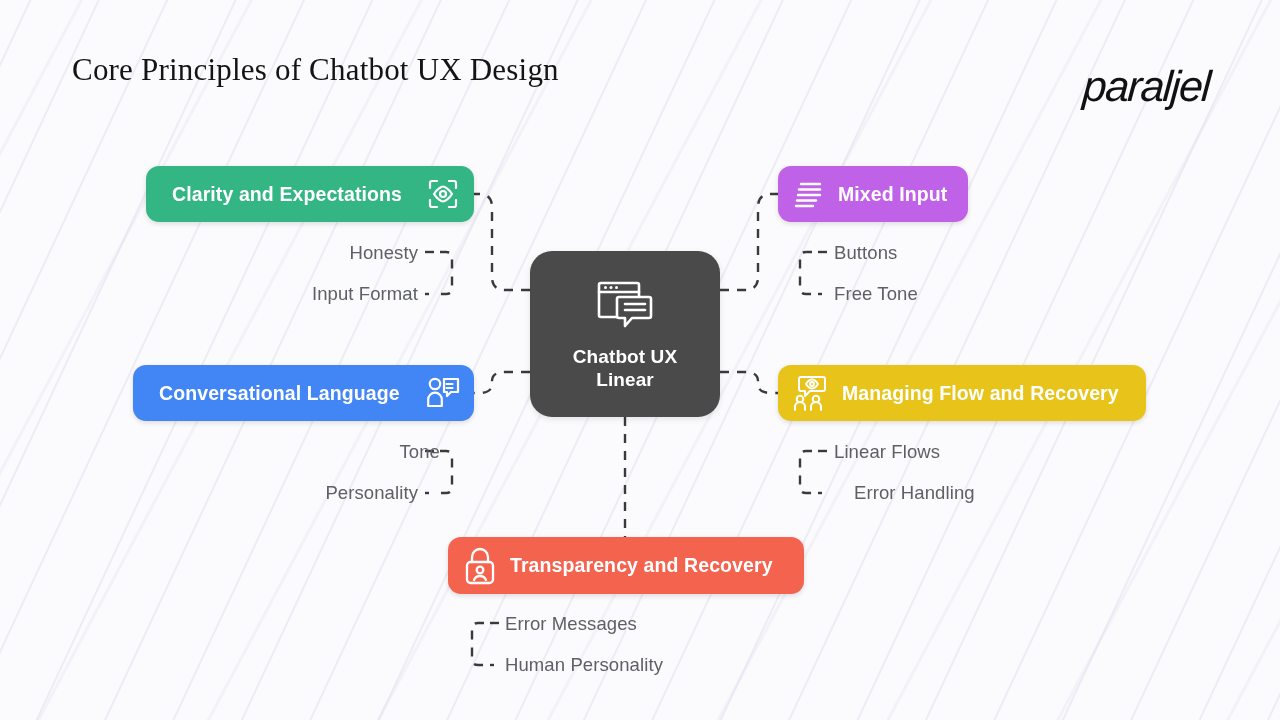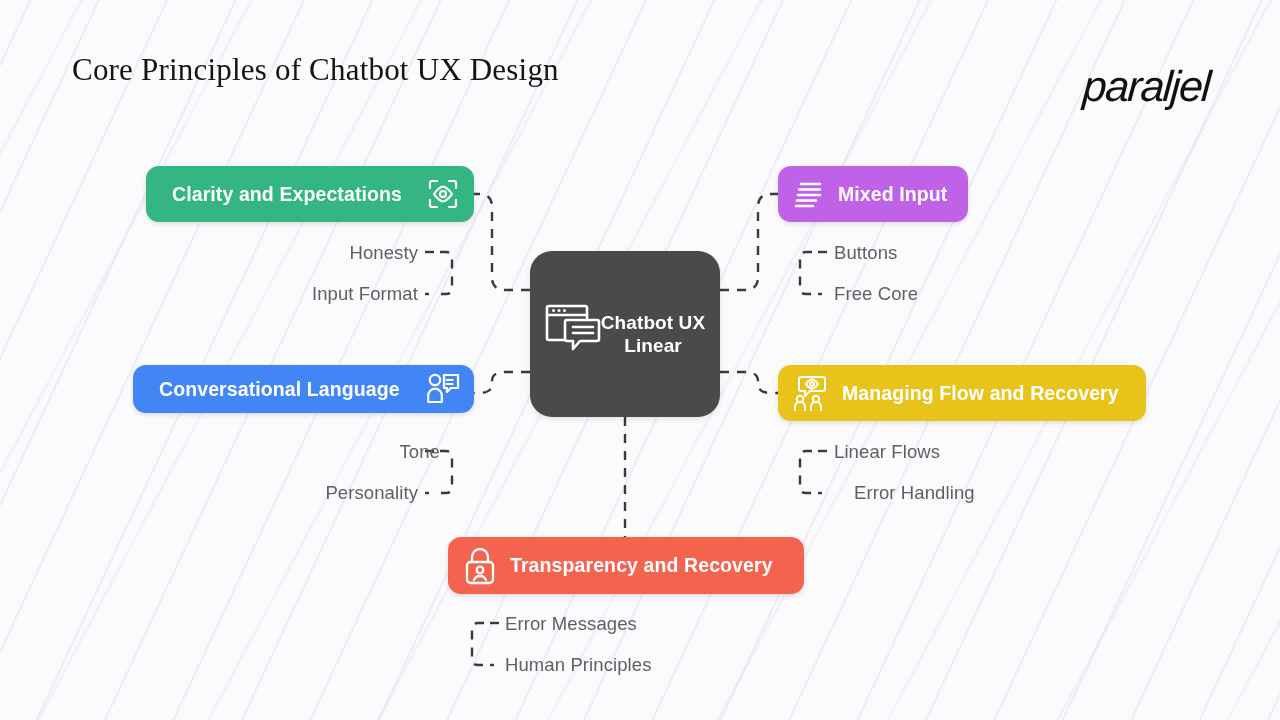--- a/index.html
+++ b/index.html
@@ -48,21 +48,21 @@
     transform:skewX(-4deg);
   }
 
   
   #connectors{position:absolute;left:0;top:0;width:1280px;height:720px;}
 
   
   #center-node{
     position:absolute;left:530px;top:251px;width:190px;height:166px;
     background:#4a4a4a;border-radius:22px;
-    display:flex;flex-direction:row;align-items:center;justify-content:center;
+    display:flex;flex-direction:column;align-items:center;justify-content:center;
     box-shadow:0 2px 6px rgba(0,0,0,.10);
   }
   #center-node .c-icon{margin-bottom:12px;display:block;}
   #center-node .c-label{
     color:#fff;font-size:19px;font-weight:700;line-height:23px;
     text-align:center;letter-spacing:.1px;
   }
 
   
   .pill{
@@ -73,21 +73,21 @@
   }
   .pill .p-label{
     color:#fff;font-size:19.5px;font-weight:700;white-space:nowrap;letter-spacing:.1px;
   }
   .pill .p-icon{display:flex;align-items:center;justify-content:center;flex:0 0 auto;}
 
   #pill-clarity{left:146px;top:166px;width:328px;height:56px;background:#34b584;
     padding:0 14px 0 26px;justify-content:space-between;}
   #pill-mixed{left:778px;top:166px;width:190px;height:56px;background:#bf62e8;
     padding:0 20px 0 14px;justify-content:flex-start;gap:12px;}
-  #pill-conv{left:133px;top:365px;width:341px;height:48px;background:#4285f4;
+  #pill-conv{left:133px;top:365px;width:341px;height:56px;background:#4285f4;
     padding:0 14px 0 26px;justify-content:space-between;}
   #pill-flow{left:778px;top:365px;width:368px;height:56px;background:#e8c41b;
     padding:0 24px 0 14px;justify-content:flex-start;gap:12px;}
   #pill-transp{left:448px;top:537px;width:356px;height:57px;background:#f4634e;
     padding:0 24px 0 14px;justify-content:flex-start;gap:12px;}
 
   
   .sub{
     position:absolute;font-size:18.5px;color:#5f6063;white-space:nowrap;
     letter-spacing:.1px;
@@ -222,24 +222,24 @@
         <path d="M19,35 v-3.5 a5,5 0 0 1 5,-4.6 a5,5 0 0 1 5,4.6 v3.5"></path>
       </svg>
     </span>
     <span class="p-label">Managing Flow and Recovery</span>
   </div>
 
   <div class="sub right-align" style="left:418px;top:242px;">Honesty</div>
   <div class="sub right-align" style="left:418px;top:283px;">Input Format</div>
 
   <div class="sub" style="left:834px;top:242px;">Buttons</div>
-  <div class="sub" style="left:834px;top:283px;">Free Core</div>
+  <div class="sub" style="left:834px;top:283px;">Free Tone</div>
 
   <div class="sub right-align" style="left:440px;top:441px;">Tone</div>
   <div class="sub right-align" style="left:418px;top:482px;">Personality</div>
 
   <div class="sub" style="left:834px;top:441px;">Linear Flows</div>
   <div class="sub" style="left:834px;top:482px;margin-left:20px;">Error Handling</div>
 
   <div class="sub" style="left:505px;top:613px;">Error Messages</div>
-  <div class="sub" style="left:505px;top:654px;">Human Principles</div>
+  <div class="sub" style="left:505px;top:654px;">Human Personality</div>
 
 </div>
 
 </body></html>

